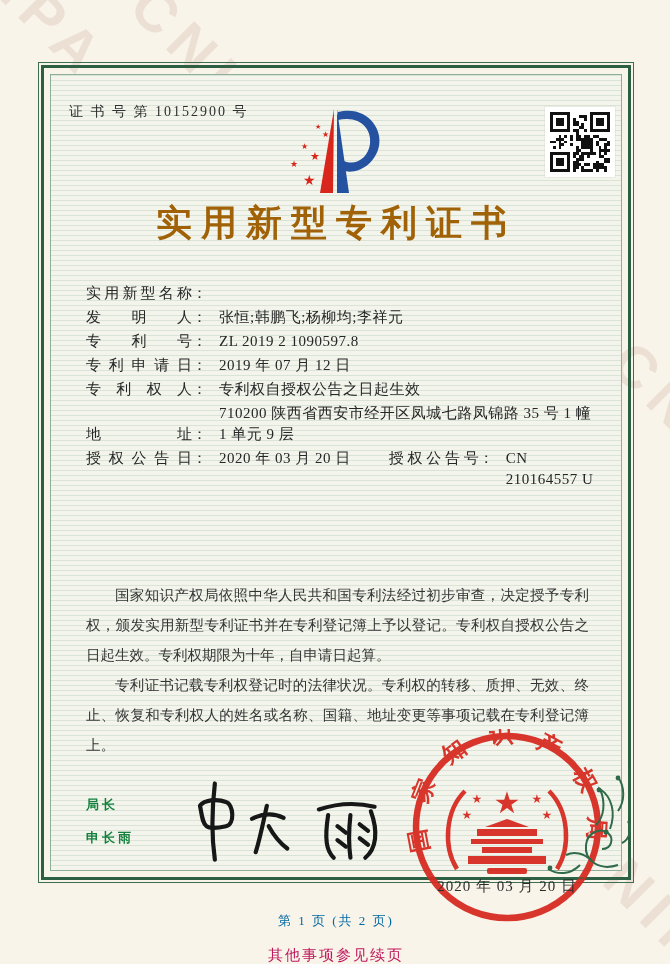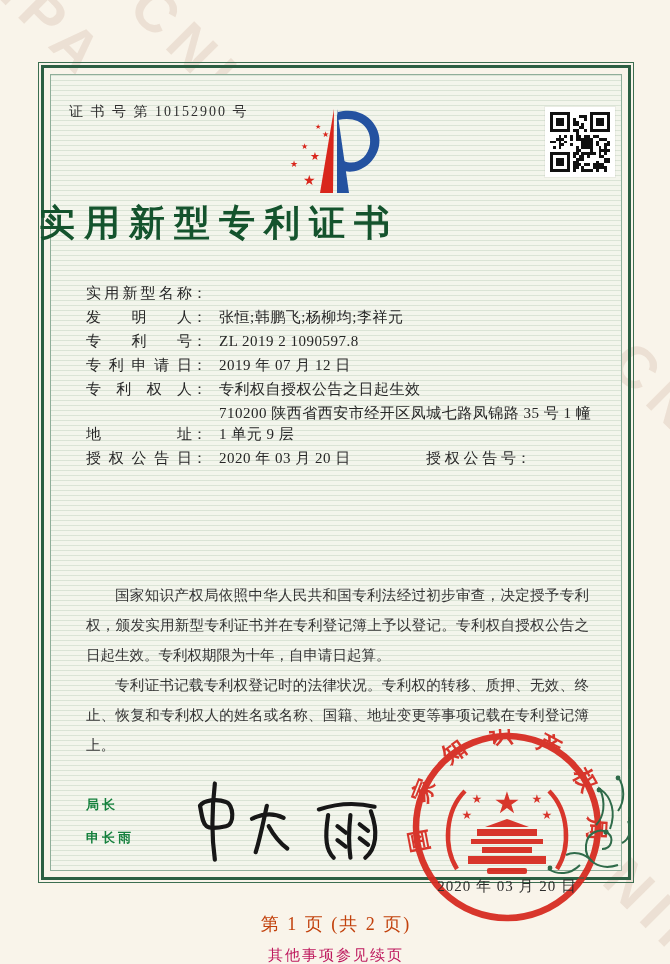--- a/index.html
+++ b/index.html
@@ -36,22 +36,22 @@
   .cert-no { position:absolute; left:30px; top:40px; font-size:14px; letter-spacing:2px; color:#2f2f2f; }
 
   .logo { position:absolute; left:247px; top:42px; width:100px; height:96px; }
   .qr-box {
     position:absolute; left:506px; top:44px; width:70px; height:70px;
     background:#fff; padding:5px; box-shadow:0 0 0 1px rgba(0,0,0,0.04);
   }
   .qr-box svg { width:100%; height:100%; display:block; }
 
   .title {
-    position:absolute; left:0; top:136px; width:100%; text-align:left;
-    font-size:36px; font-weight:bold; letter-spacing:9px; color:#14532d;
+    position:absolute; left:0; top:136px; width:100%; text-align:center;
+    font-size:36px; font-weight:bold; letter-spacing:9px; color:#a16207;
   }
 
   .fields { position:absolute; left:47px; top:220px; width:508px; font-size:15px; }
   .f-row { display:flex; align-items:flex-end; margin-bottom:3px; line-height:21px; }
   .f-label { display:inline-block; width:106px; text-align:justify; text-align-last:justify; color:#262626; flex:0 0 106px; }
   .f-colon { margin-right:12px; }
   .f-value { flex:1; color:#262626; letter-spacing:0.5px; }
   .grant-row { display:flex; line-height:21px; }
   .grant-left { display:flex; width:340px; }
   .grant-right { display:flex; }
@@ -62,21 +62,21 @@
   .body-text p { text-indent:2em; }
 
   .signer { position:absolute; left:47px; font-size:13px; letter-spacing:3px; color:#15803d; font-weight:bold; }
   .signer.t1 { top:733px; }
   .signer.t2 { top:766px; }
   .signature { position:absolute; left:148px; top:714px; width:195px; height:90px; }
 
   .seal { position:absolute; left:366px; top:666px; width:204px; height:204px; opacity:0.93; }
 
   .page-indicator { position:absolute; left:0; top:849px; width:100%; text-align:center;
-    font-size:18px; letter-spacing:2px; color:#c2410c; }
+    font-size:13px; letter-spacing:2px; color:#0369a1; }
 
   .ornament { position:absolute; right:1px; bottom:1px; width:92px; height:112px; }
 
   .footer-note { position:absolute; left:268px; top:946px; font-size:15px; letter-spacing:2px;
     color:#be185d; z-index:4; }
 </style>
 </head>
 <body>
 
 <div class="page">
@@ -287,20 +287,21 @@
 </div>
         <div class="grant-row">
           <div class="grant-left">
             <span class="f-label">授权公告日</span>
               <span class="f-colon">：</span>
             <span class="f-value">2020 年 03 月 20 日</span>
           </div>
           <div class="grant-right">
             <span class="f-label">授权公告号</span>
               <span class="f-colon">：</span>
+            <span class="f-value">CN 210164557 U</span>
           </div>
         </div>
       </div>
 
       <div class="body-text">
         <p>国家知识产权局依照中华人民共和国专利法经过初步审查，决定授予专利权，颁发实用新型专利证书并在专利登记簿上予以登记。专利权自授权公告之日起生效。专利权期限为十年，自申请日起算。</p>
         <p>专利证书记载专利权登记时的法律状况。专利权的转移、质押、无效、终止、恢复和专利权人的姓名或名称、国籍、地址变更等事项记载在专利登记簿上。</p>
       </div>
 
       <div class="signer t1">局长</div>

